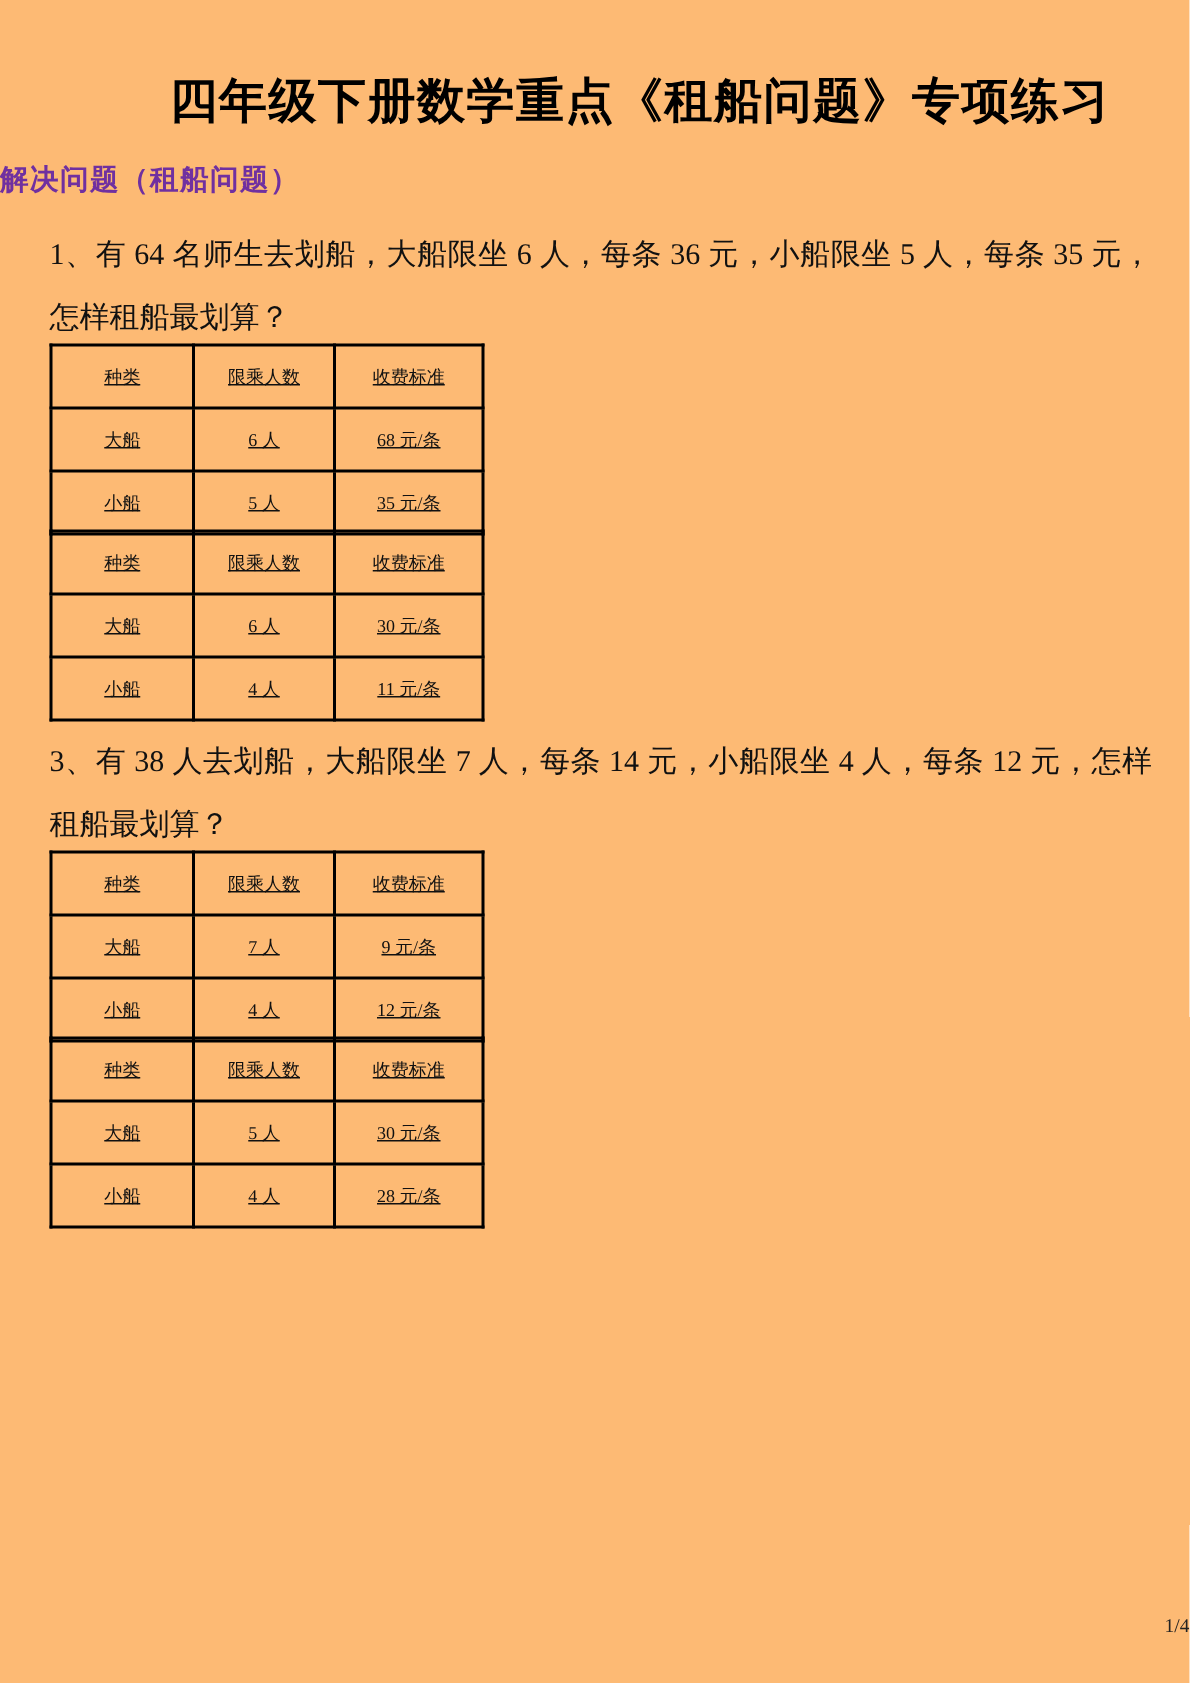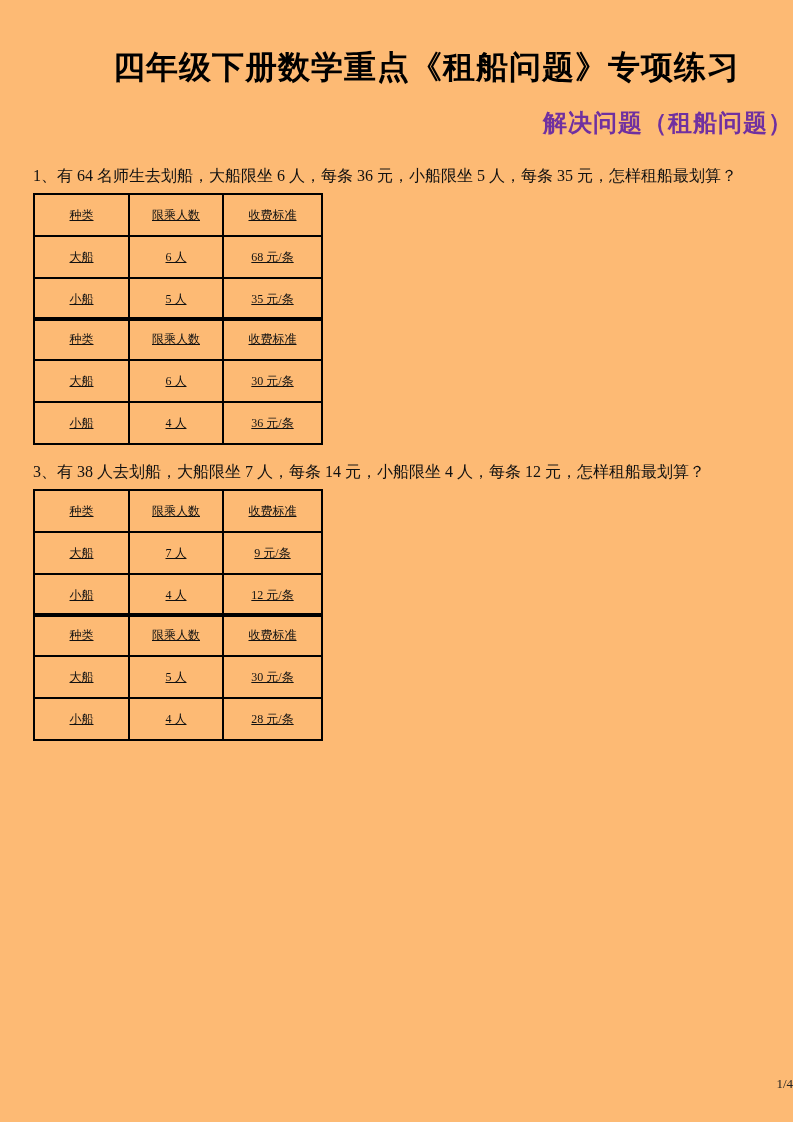--- a/index.html
+++ b/index.html
@@ -24,29 +24,29 @@
     text-align: center;
     font-family: "Liberation Sans", "DejaVu Sans", sans-serif;
     font-weight: 700;
     font-size: 32px;
     letter-spacing: 1px;
     color: #000000;
     white-space: nowrap;
   }
   .doc-subtitle {
     margin-top: 17px;
-    text-align: right;
+    text-align: left;
     font-family: "Liberation Sans", "DejaVu Sans", sans-serif;
     font-weight: 700;
-    font-size: 24px;
+    font-size: 19px;
     letter-spacing: 1px;
   }
   .ptext {
     margin: 6px 0 0 0;
-    font-size: 16px;
+    font-size: 20px;
     line-height: 42px;
     text-align: justify;
     color: #111111;
   }
   .problem:first-of-type .ptext {
     margin-top: 16px;
   }
   .boat-table {
     margin-top: -4px;
     border-collapse: collapse;
@@ -131,21 +131,21 @@
           <th>收费标准</th>
         </tr>
         <tr>
           <td>大船</td>
           <td>6 人</td>
           <td>30 元/条</td>
         </tr>
         <tr>
           <td>小船</td>
           <td>4 人</td>
-          <td>36 元/条</td>
+          <td>11 元/条</td>
         </tr>
       </tbody>
         </table>
     </section>
 
     <section class="problem">
       <p class="ptext">3、有 38 人去划船，大船限坐 7 人，每条 14 元，小船限坐 4 人，每条 12 元，怎样租船最划算？</p>
       <table class="boat-table">
         <colgroup>
             <col class="col-type">

